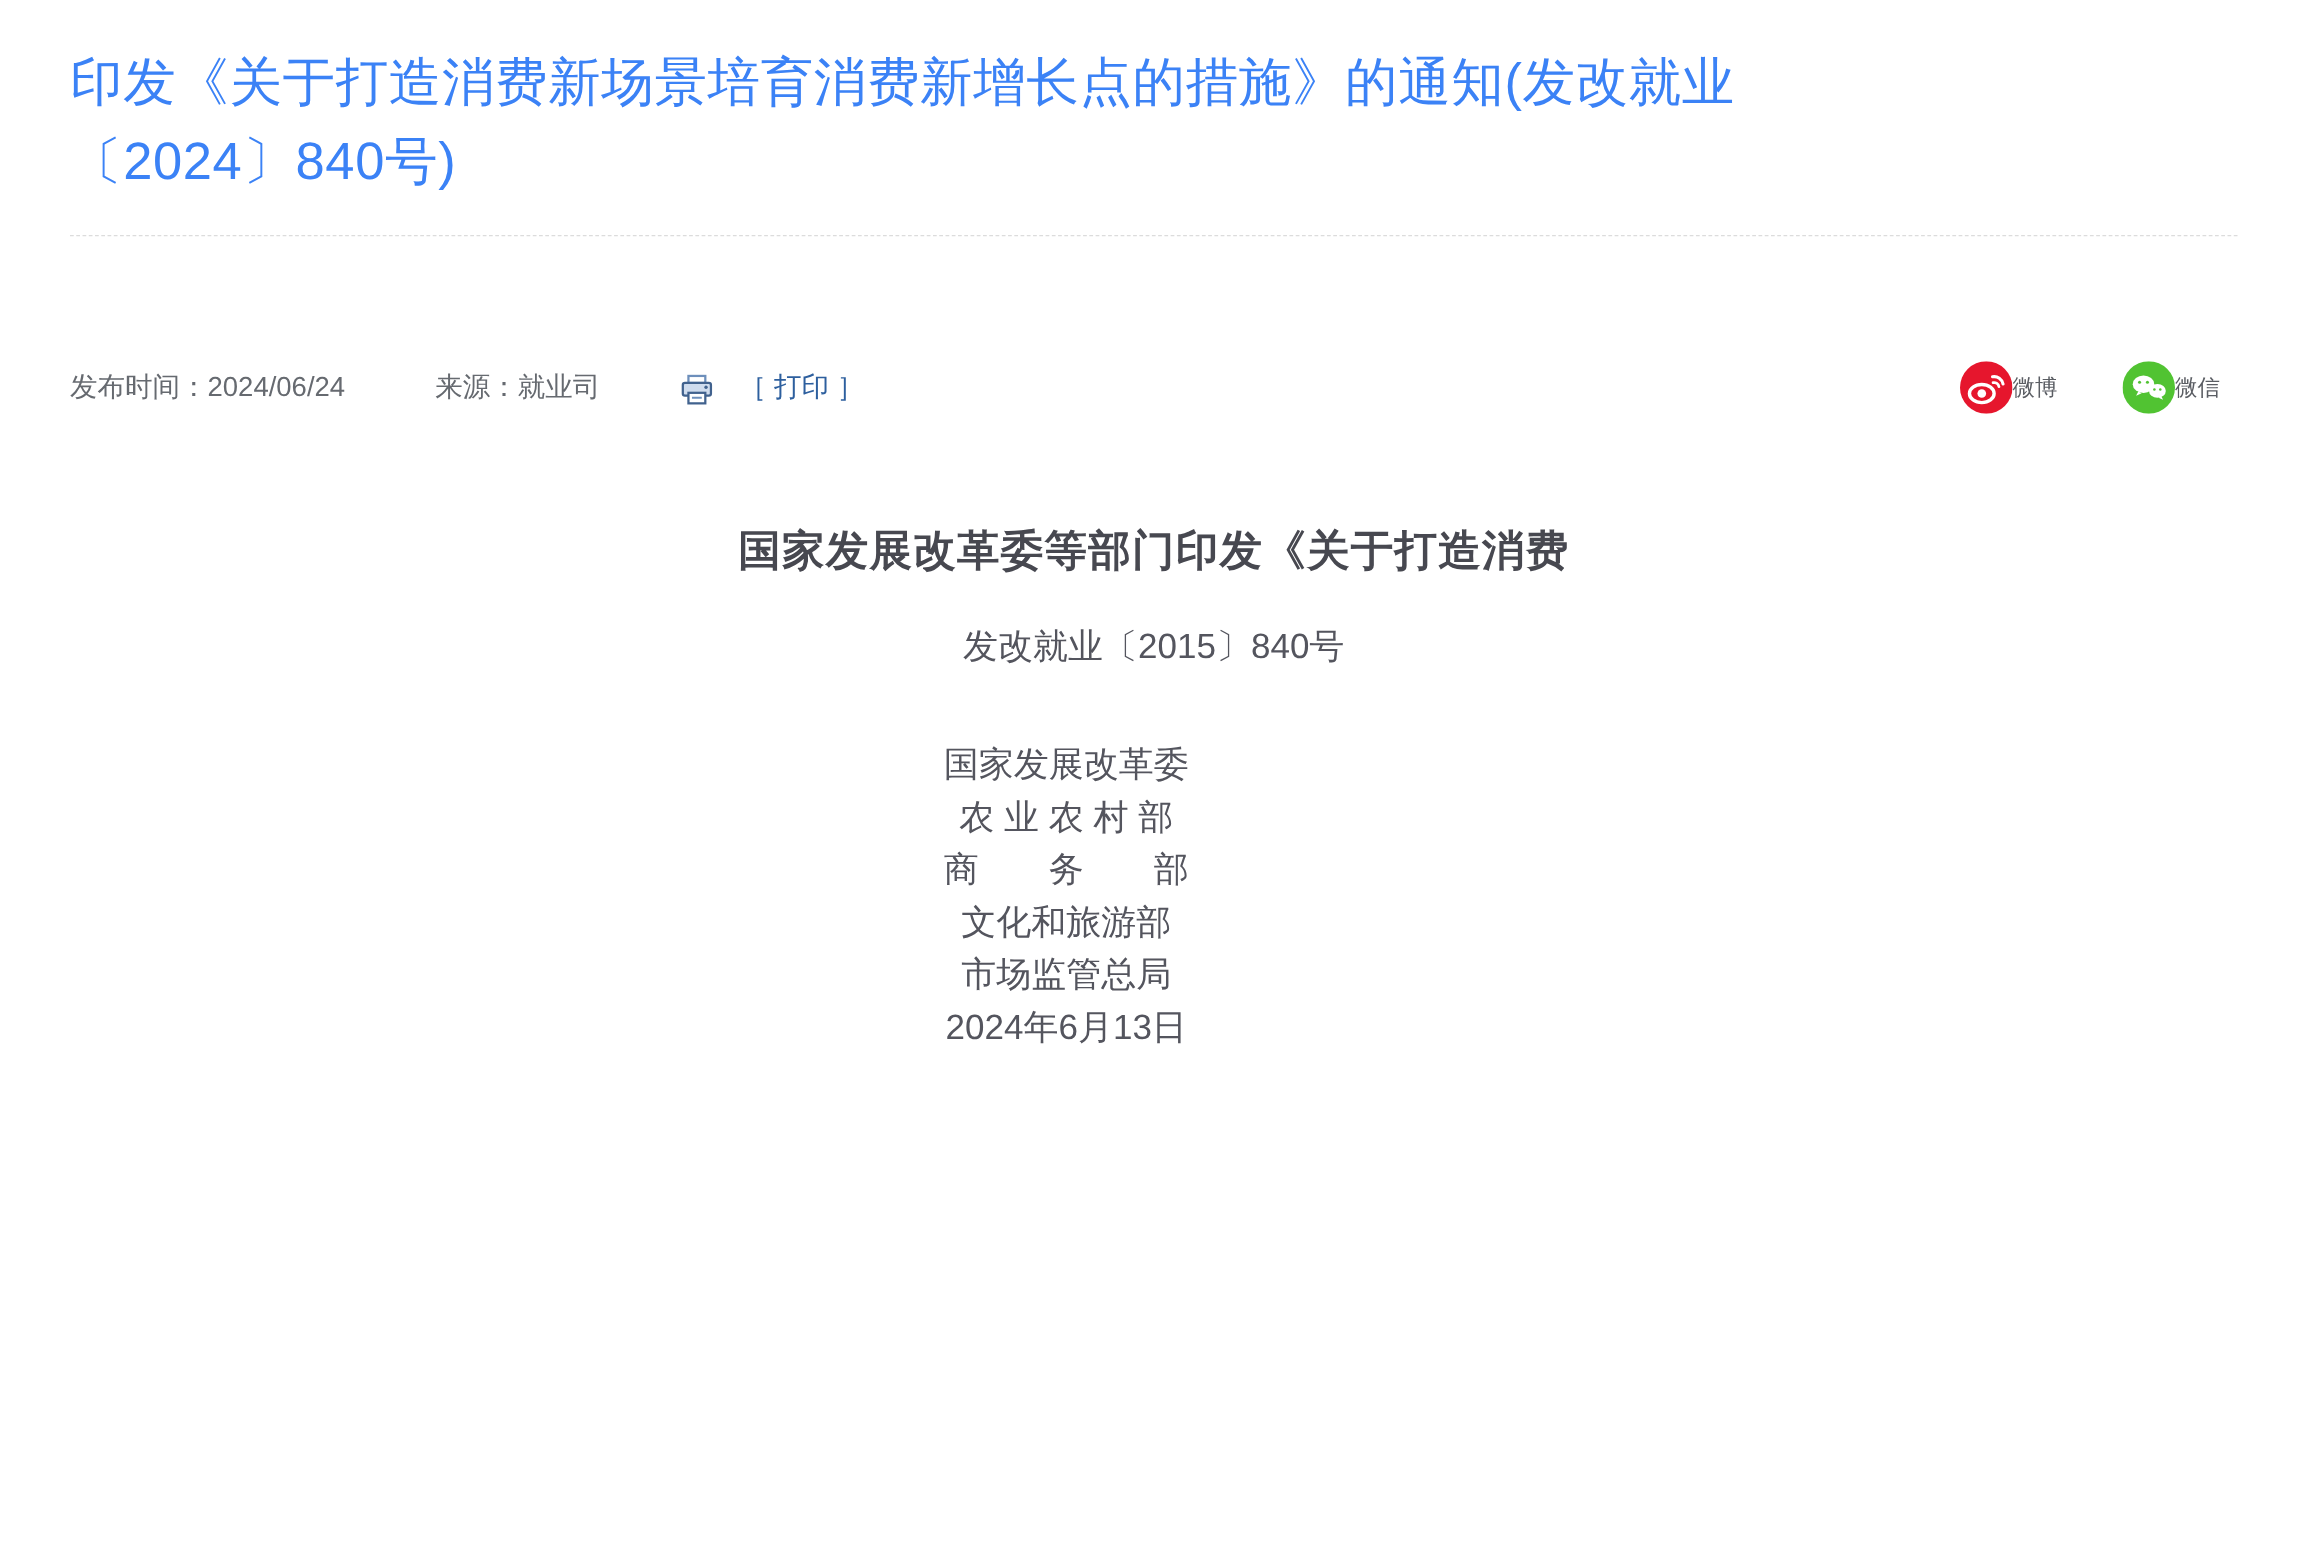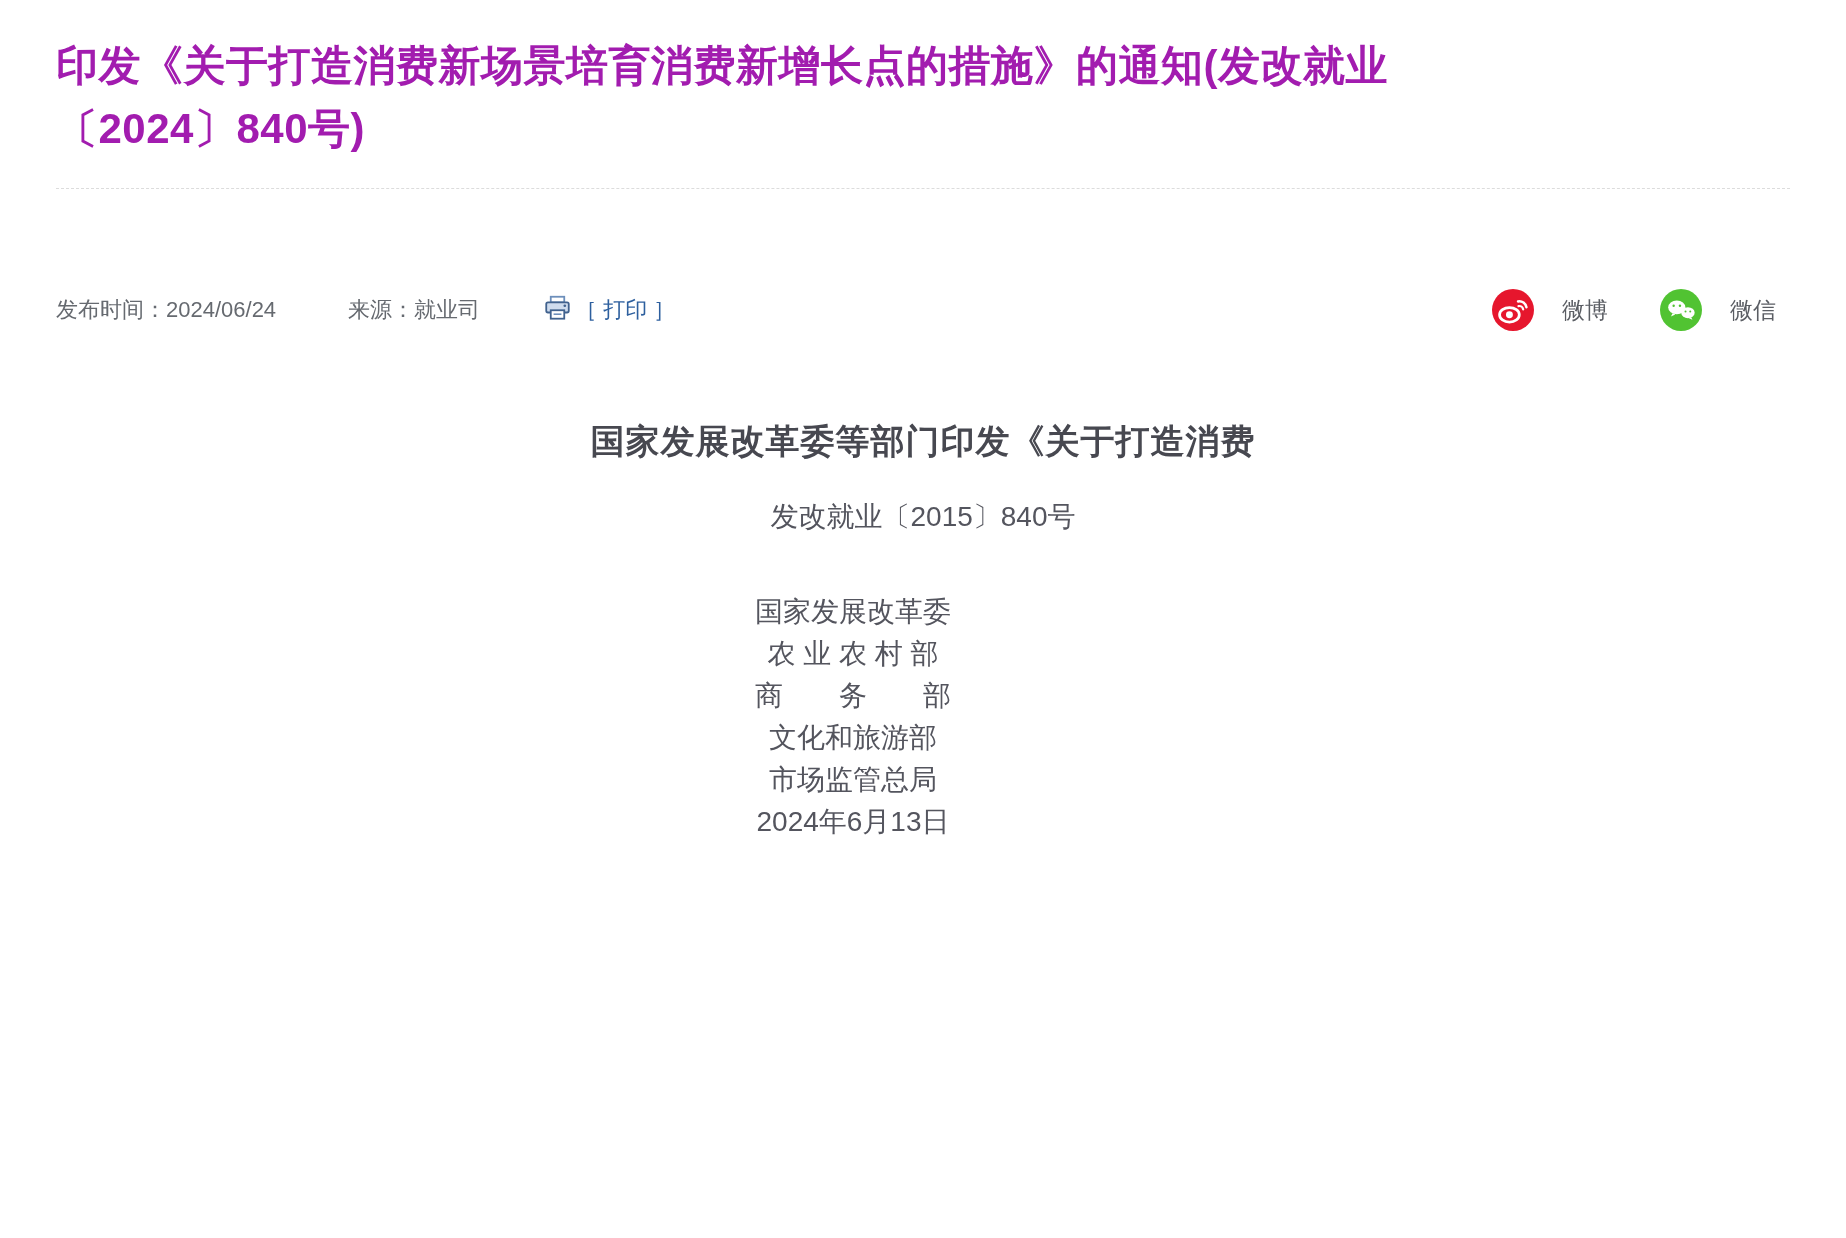--- a/index.html
+++ b/index.html
@@ -9,23 +9,23 @@
     height: 1238px;
     font-family: "Liberation Sans", "DejaVu Sans", sans-serif;
     color: #4e4f58;
     overflow: hidden;
   }
   .page { padding: 34px 56px 0 56px; }
 
   
   h1.page-title {
     font-size: 42px;
-    font-weight: 700;
+    font-weight: 400;
     line-height: 1.5;
-    color: #a21caf;
+    color: #3b82f6;
     max-width: 1470px;
     letter-spacing: 0.5px;
   }
 
   
   hr.divider {
     border: none;
     border-top: 1px dashed #dcdcdc;
     margin-top: 28px;
   }
@@ -36,41 +36,41 @@
     display: flex;
     align-items: center;
     font-size: 22px;
     color: #666a70;
   }
   .meta-item { white-space: nowrap; }
   .meta-item.source { margin-left: 72px; }
   .print {
     margin-left: 64px;
     display: inline-flex;
-    align-items: flex-start;
-    gap: 4px;
+    align-items: flex-end;
+    gap: 20px;
     color: #2d5f9e;
     cursor: pointer;
     text-decoration: none;
     font-size: 22px;
   }
   .print-icon { display: inline-flex; align-items: center; }
   .share {
     margin-left: auto;
     display: flex;
     align-items: center;
     gap: 52px;
     padding-right: 14px;
   }
   .share-item {
     display: inline-flex;
     align-items: center;
-    gap: 28px;
+    gap: 0;
     cursor: pointer;
-    font-size: 23px;
+    font-size: 18px;
     color: #5a5d63;
   }
   .share-icon { width: 42px; height: 42px; display: inline-flex; }
   .share-icon svg { width: 100%; height: 100%; }
 
   
   .article { margin-top: 0; }
   .doc-heading {
     margin-top: 84px;
     text-align: center;

